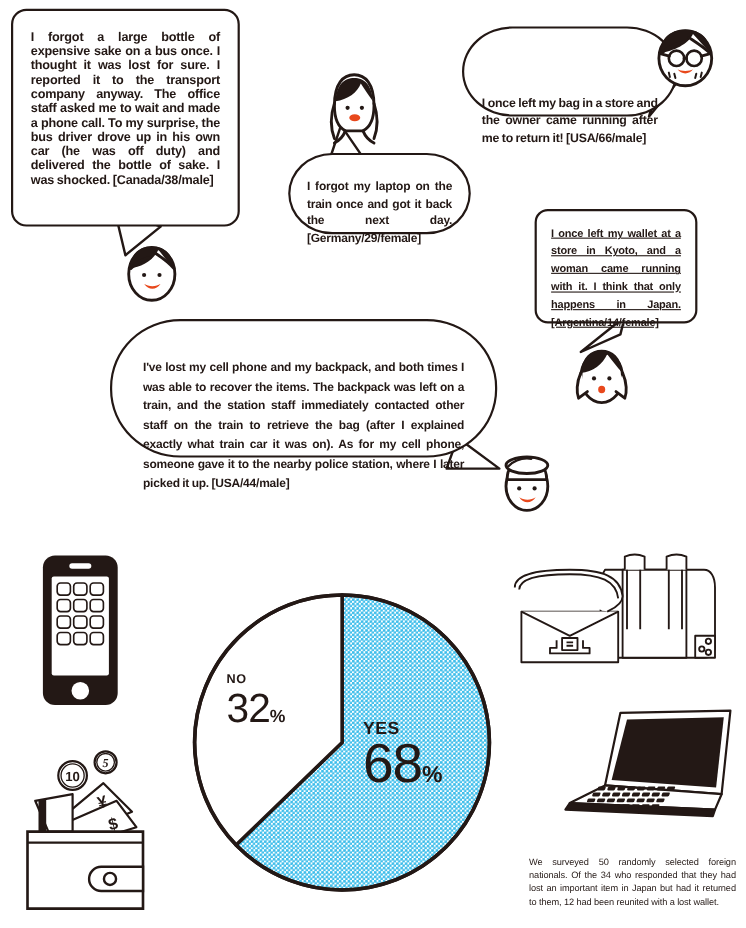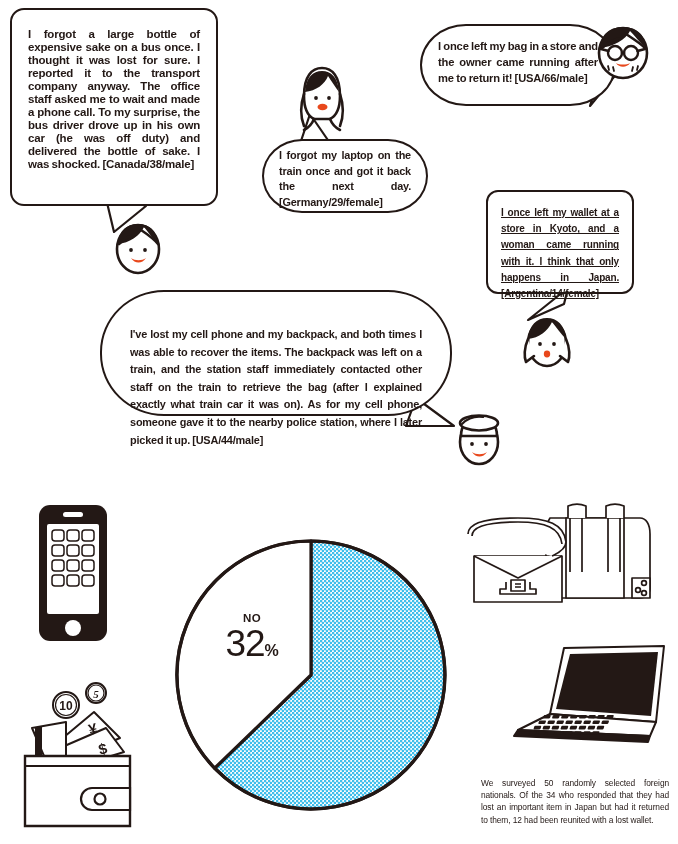--- a/index.html
+++ b/index.html
@@ -51,28 +51,28 @@
   }
   #bubble-canada .txt { font-size: 11.5px; line-height: 13px; }
 
   
   #bubble-usa66 {
     left: 420px; top: 24px;
     width: 196px; height: 82px;
     border-radius: 46px / 41px;
     padding: 12px 16px;
   }
-  #bubble-usa66 .txt { font-size: 11.2px; line-height: 16px; }
+  #bubble-usa66 .txt { font-size: 11.2px; line-height: 16px; margin-top: 48px; }
 
   
   #bubble-germany {
     left: 262px; top: 139px;
     width: 166px; height: 74px;
     border-radius: 40px / 37px;
-    padding: 7px 15px;
+    padding: 22px 15px;
   }
   #bubble-germany .txt { font-size: 10.9px; line-height: 15.6px; }
 
   
   #bubble-argentina {
     left: 486px; top: 190px;
     width: 148px; height: 104px;
     border-radius: 12px;
     padding: 13px 13px;
   }
@@ -103,21 +103,21 @@
   
   #pie-wrap {
     position: absolute;
     left: 172px; top: 536px;
     width: 278px; height: 278px;
     z-index: 3;
   }
   .pie-label {
     position: absolute;
     z-index: 7;
-    text-align: center;
+    text-align: left;
     color: #231815;
     font-weight: 700;
   }
   .pie-label .kicker {
     display: block;
     font-size: 12.5px;
     letter-spacing: 0.4px;
     font-weight: 800;
     line-height: 13px;
   }
@@ -396,16 +396,20 @@
       <path d="M139 139 L42.6 232.2 A134 134 0 0 1 139 5 Z" fill="#ffffff" stroke="#231815" stroke-width="3.2" stroke-linejoin="round"></path>
       <circle cx="139" cy="139" r="134" fill="none" stroke="#231815" stroke-width="3.2"></circle>
     </svg>
   </div>
 
   <div class="pie-label" id="label-no">
     <span class="kicker">NO</span>
     <span class="num">32</span><span class="pct">%</span>
   </div>
 
+  <div class="pie-label" id="label-yes">
+    <span class="kicker">YES</span>
+    <span class="num">68</span><span class="pct">%</span>
+  </div>
 
   <div id="caption">We surveyed 50 randomly selected foreign nationals. Of the 34 who responded that they had lost an important item in Japan but had it returned to them, 12 had been reunited with a lost wallet.</div>
 
 </div>
 
 </body></html>

